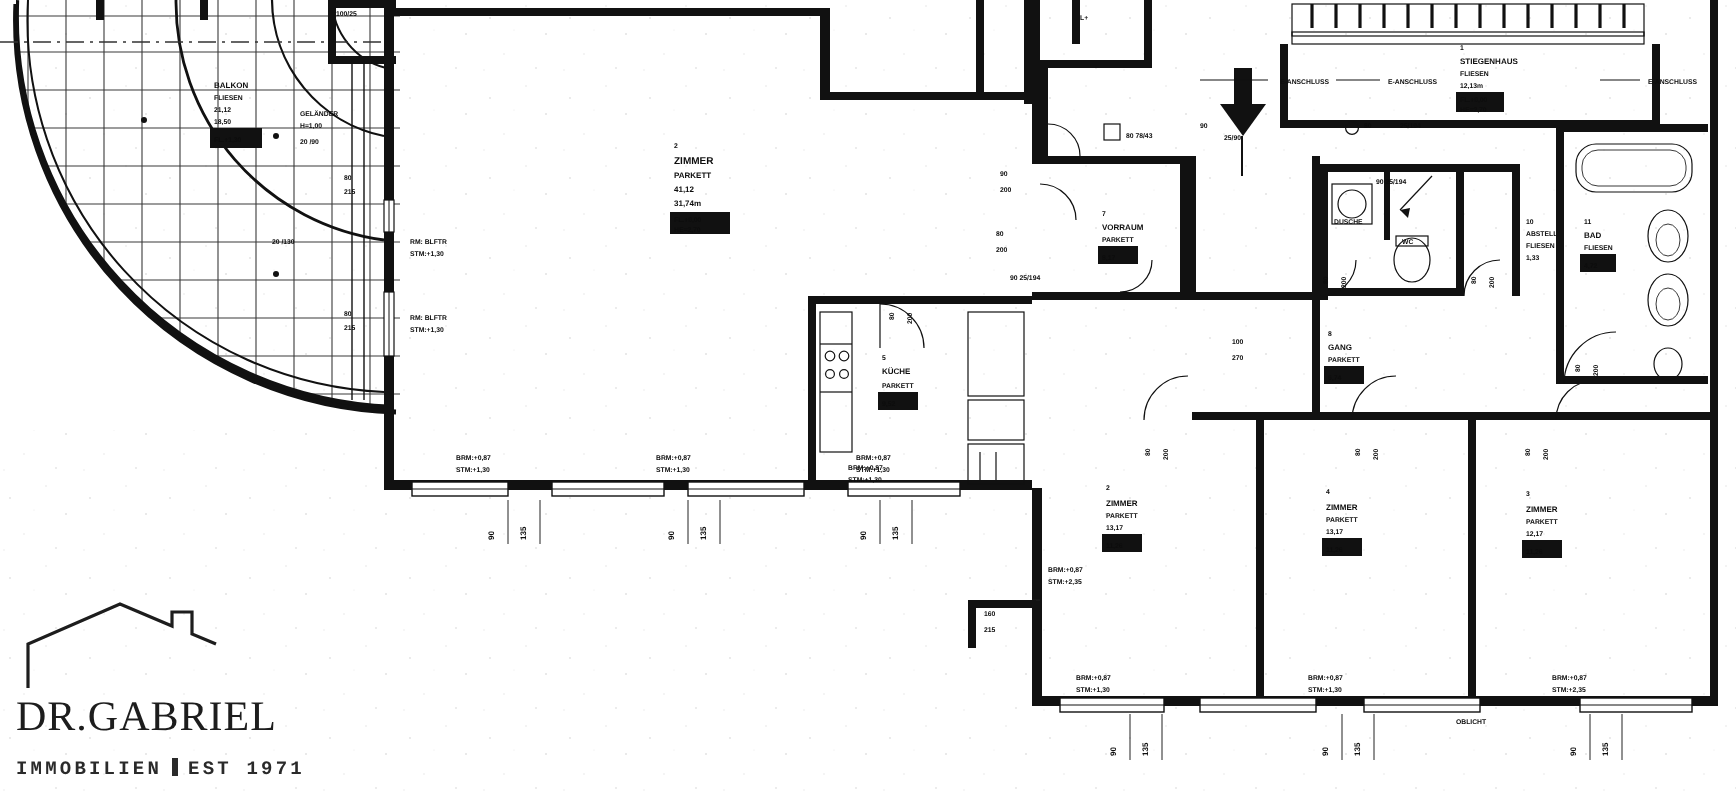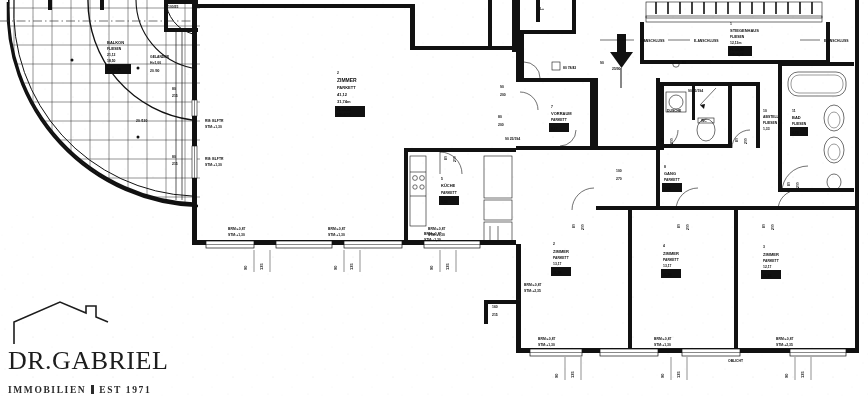--- a/index.html
+++ b/index.html
@@ -13,22 +13,22 @@
   .t35{font-size:3.4px;}
   .wall{fill:#111;}
   .thin{stroke:#111;stroke-width:.6;fill:none;}
   .thinner{stroke:#222;stroke-width:.45;fill:none;}
   .grid{stroke:#3a3a3a;stroke-width:.55;fill:none;}
   .dim{stroke:#222;stroke-width:.5;fill:none;}
   .win{fill:#fff;stroke:#111;stroke-width:.7;}
   .noise{opacity:.22;}
   #logo{position:absolute;left:8px;top:300px;width:160px;height:96px;}
   .logotxt{font-family:"Liberation Serif",serif;letter-spacing:.5px;color:#1d1d1d;}
-  .logo-main{font-size:26px;font-weight:400;}
-  .logo-sub{font-family:Liberation Serif, serif;font-size:9.5px;
+  .logo-main{font-size:21px;font-weight:400;}
+  .logo-sub{font-family:Liberation Mono, monospace;font-size:9.5px;
             letter-spacing:1.6px;font-weight:600;color:#2a2a2a;}
   .sep{display:inline-block;width:3px;height:9px;background:#2a2a2a;
        vertical-align:-1px;margin:0 5px;}
 </style>
 </head>
 <body>
 
 <div id="plan">
 <svg width="868" height="400" viewBox="0 0 868 400" xmlns="http://www.w3.org/2000/svg">
   <defs>

